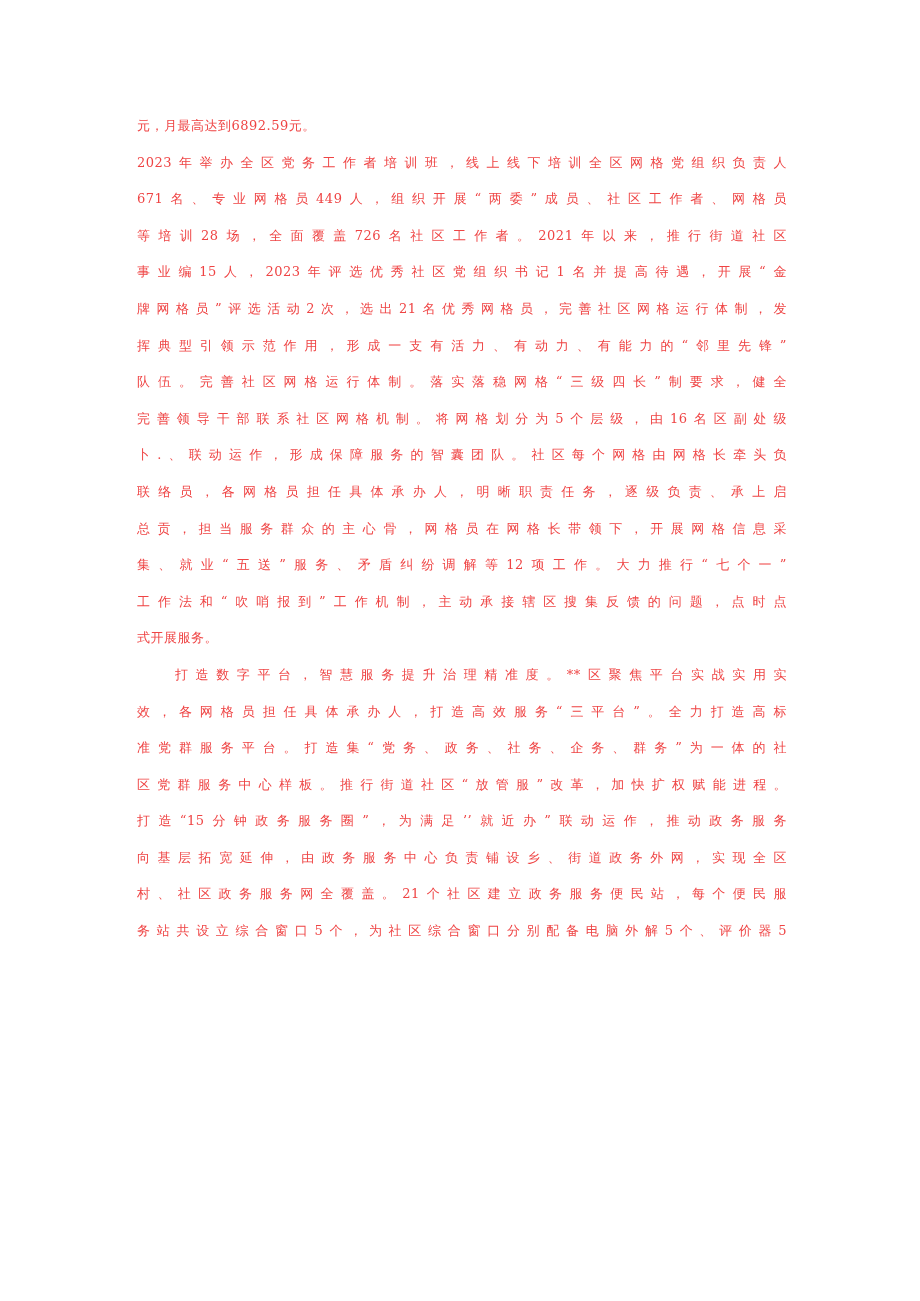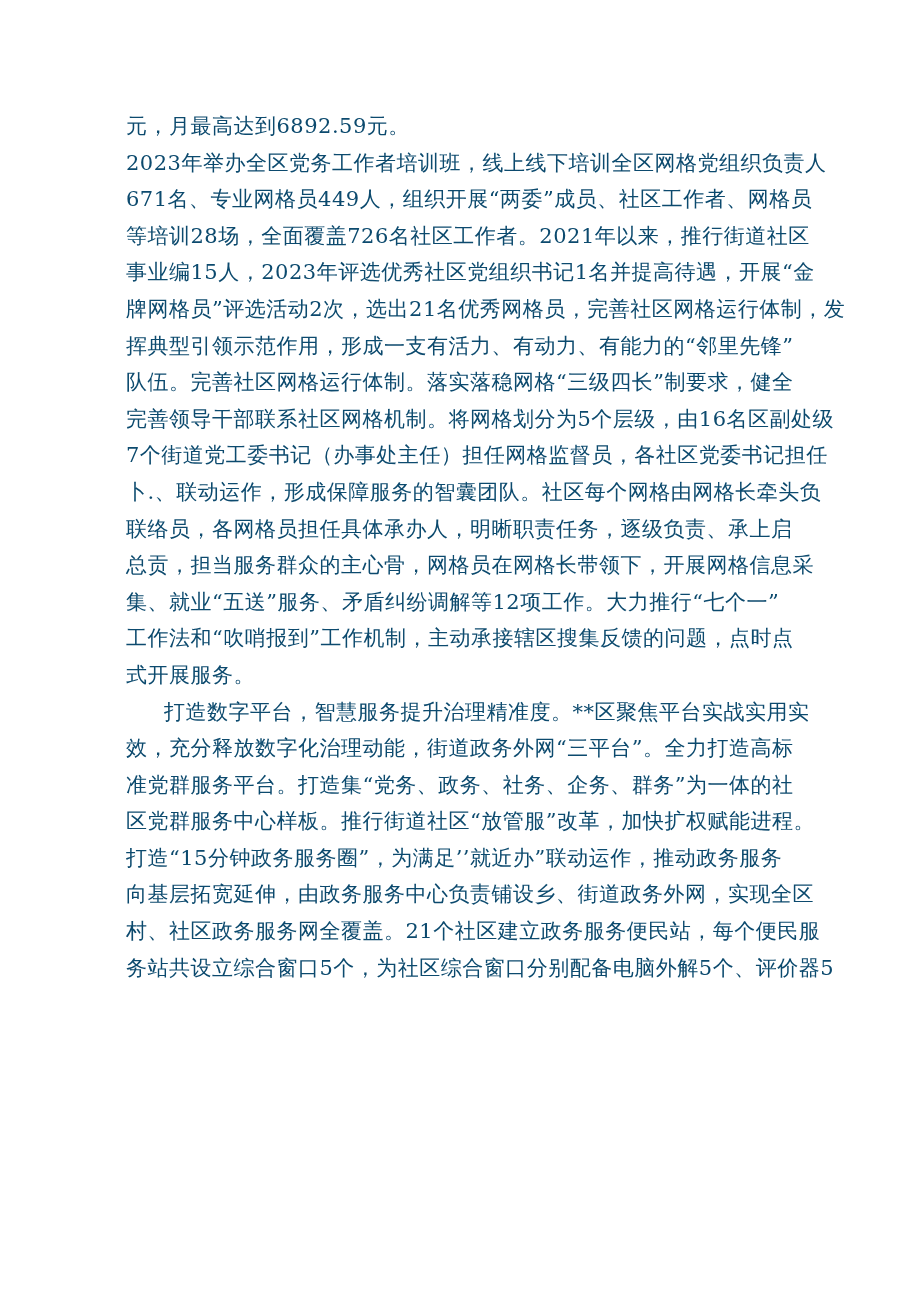--- a/index.html
+++ b/index.html
@@ -1,24 +1,24 @@
 <!DOCTYPE html>
 <html><head>
 <meta charset="utf-8">
 <style>
   html, body { margin: 0; padding: 0; background: #ffffff; }
   body { width: 920px; height: 1301px; position: relative; overflow: hidden; }
   .page {
     position: absolute;
-    left: 126px;
+    left: 137px;
     top: 108px;
     width: 650px;
     font-family: "DejaVu Serif", "Liberation Serif", serif;
-    font-size: 21px;
-    color: #0c4a6e;
+    font-size: 13px;
+    color: #ef4444;
     line-height: 36.6px;
   }
   .line {
     display: block;
     white-space: nowrap;
     height: 36.6px;
     text-align: justify;
     text-align-last: justify;
     letter-spacing: 0.5px;
   }
@@ -31,28 +31,27 @@
 <div class="page">
   <div class="line short">元，月最高达到6892.59元。</div>
   <div class="line">2023年举办全区党务工作者培训班，线上线下培训全区网格党组织负责人</div>
   <div class="line">671名、专业网格员449人，组织开展“两委”成员、社区工作者、网格员</div>
   <div class="line">等培训28场，全面覆盖726名社区工作者。2021年以来，推行街道社区</div>
   <div class="line">事业编15人，2023年评选优秀社区党组织书记1名并提高待遇，开展“金</div>
   <div class="line">牌网格员”评选活动2次，选出21名优秀网格员，完善社区网格运行体制，发</div>
   <div class="line">挥典型引领示范作用，形成一支有活力、有动力、有能力的“邻里先锋”</div>
   <div class="line">队伍。完善社区网格运行体制。落实落稳网格“三级四长”制要求，健全</div>
   <div class="line">完善领导干部联系社区网格机制。将网格划分为5个层级，由16名区副处级</div>
-  <div class="line">7个街道党工委书记（办事处主任）担任网格监督员，各社区党委书记担任</div>
   <div class="line">卜.、联动运作，形成保障服务的智囊团队。社区每个网格由网格长牵头负</div>
   <div class="line">联络员，各网格员担任具体承办人，明晰职责任务，逐级负责、承上启</div>
   <div class="line">总贡，担当服务群众的主心骨，网格员在网格长带领下，开展网格信息采</div>
   <div class="line">集、就业“五送”服务、矛盾纠纷调解等12项工作。大力推行“七个一”</div>
   <div class="line">工作法和“吹哨报到”工作机制，主动承接辖区搜集反馈的问题，点时点</div>
   <div class="line short">式开展服务。</div>
   <div class="line indent">打造数字平台，智慧服务提升治理精准度。**区聚焦平台实战实用实</div>
-  <div class="line">效，充分释放数字化治理动能，街道政务外网“三平台”。全力打造高标</div>
+  <div class="line">效，各网格员担任具体承办人，打造高效服务“三平台”。全力打造高标</div>
   <div class="line">准党群服务平台。打造集“党务、政务、社务、企务、群务”为一体的社</div>
   <div class="line">区党群服务中心样板。推行街道社区“放管服”改革，加快扩权赋能进程。</div>
   <div class="line">打造“15分钟政务服务圈”，为满足’’就近办”联动运作，推动政务服务</div>
   <div class="line">向基层拓宽延伸，由政务服务中心负责铺设乡、街道政务外网，实现全区</div>
   <div class="line">村、社区政务服务网全覆盖。21个社区建立政务服务便民站，每个便民服</div>
   <div class="line">务站共设立综合窗口5个，为社区综合窗口分别配备电脑外解5个、评价器5</div>
 </div>
 
 </body></html>

